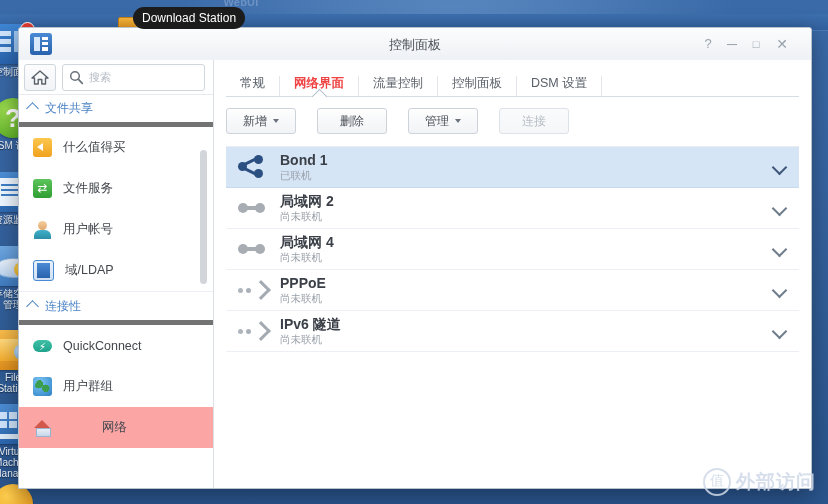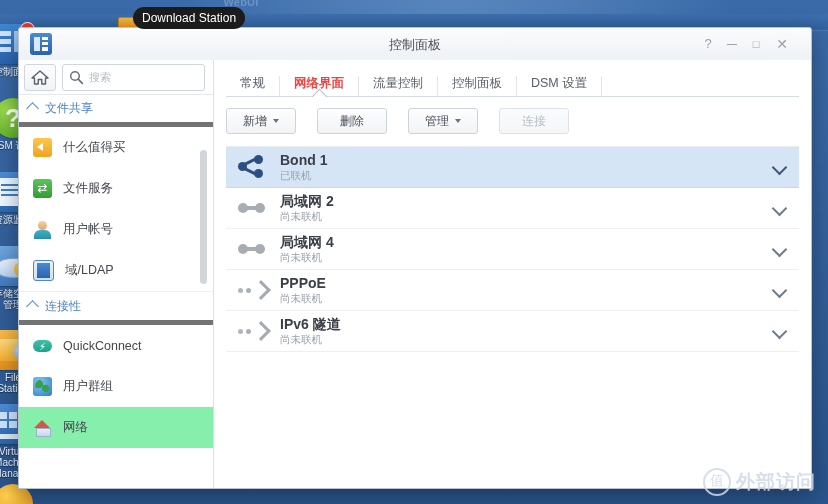--- a/index.html
+++ b/index.html
@@ -157,21 +157,21 @@
     border-bottom:5px solid #737373;
   }
   .grp-head .caret{
     position:absolute;left:9px;top:10px;width:8px;height:8px;
     border-left:1.6px solid #4a82c4;border-top:1.6px solid #4a82c4;transform:rotate(45deg);
   }
   .side-item{
     height:41px;display:flex;align-items:center;padding-left:14px;position:relative;
     font-size:12.5px;color:#44484e;
   }
-  .side-item.sel{background:#86efac;}
+  .side-item.sel{background:#fca5a5;gap:39px;}
   .side-item .ico{width:19px;height:19px;margin-right:11px;position:relative;flex:0 0 auto;border-radius:3px;}
   
   .ic-folder{background:linear-gradient(180deg,#fcc74e,#f0a21e);}
   .ic-folder:after{content:"";position:absolute;left:4px;top:5px;width:0;height:0;
     border-top:4px solid transparent;border-bottom:4px solid transparent;border-right:6px solid #fff;}
   .ic-fileserv{background:linear-gradient(180deg,#5cc45a,#2f9e32);}
   .ic-fileserv:after{content:"⇄";position:absolute;inset:0;color:#fff;font-size:12px;line-height:19px;text-align:center;}
   .ic-user{background:none;}
   .ic-user:before{content:"";position:absolute;left:5px;top:1px;width:9px;height:9px;border-radius:50%;
     background:linear-gradient(180deg,#f6cfa0,#e0a76d);}

